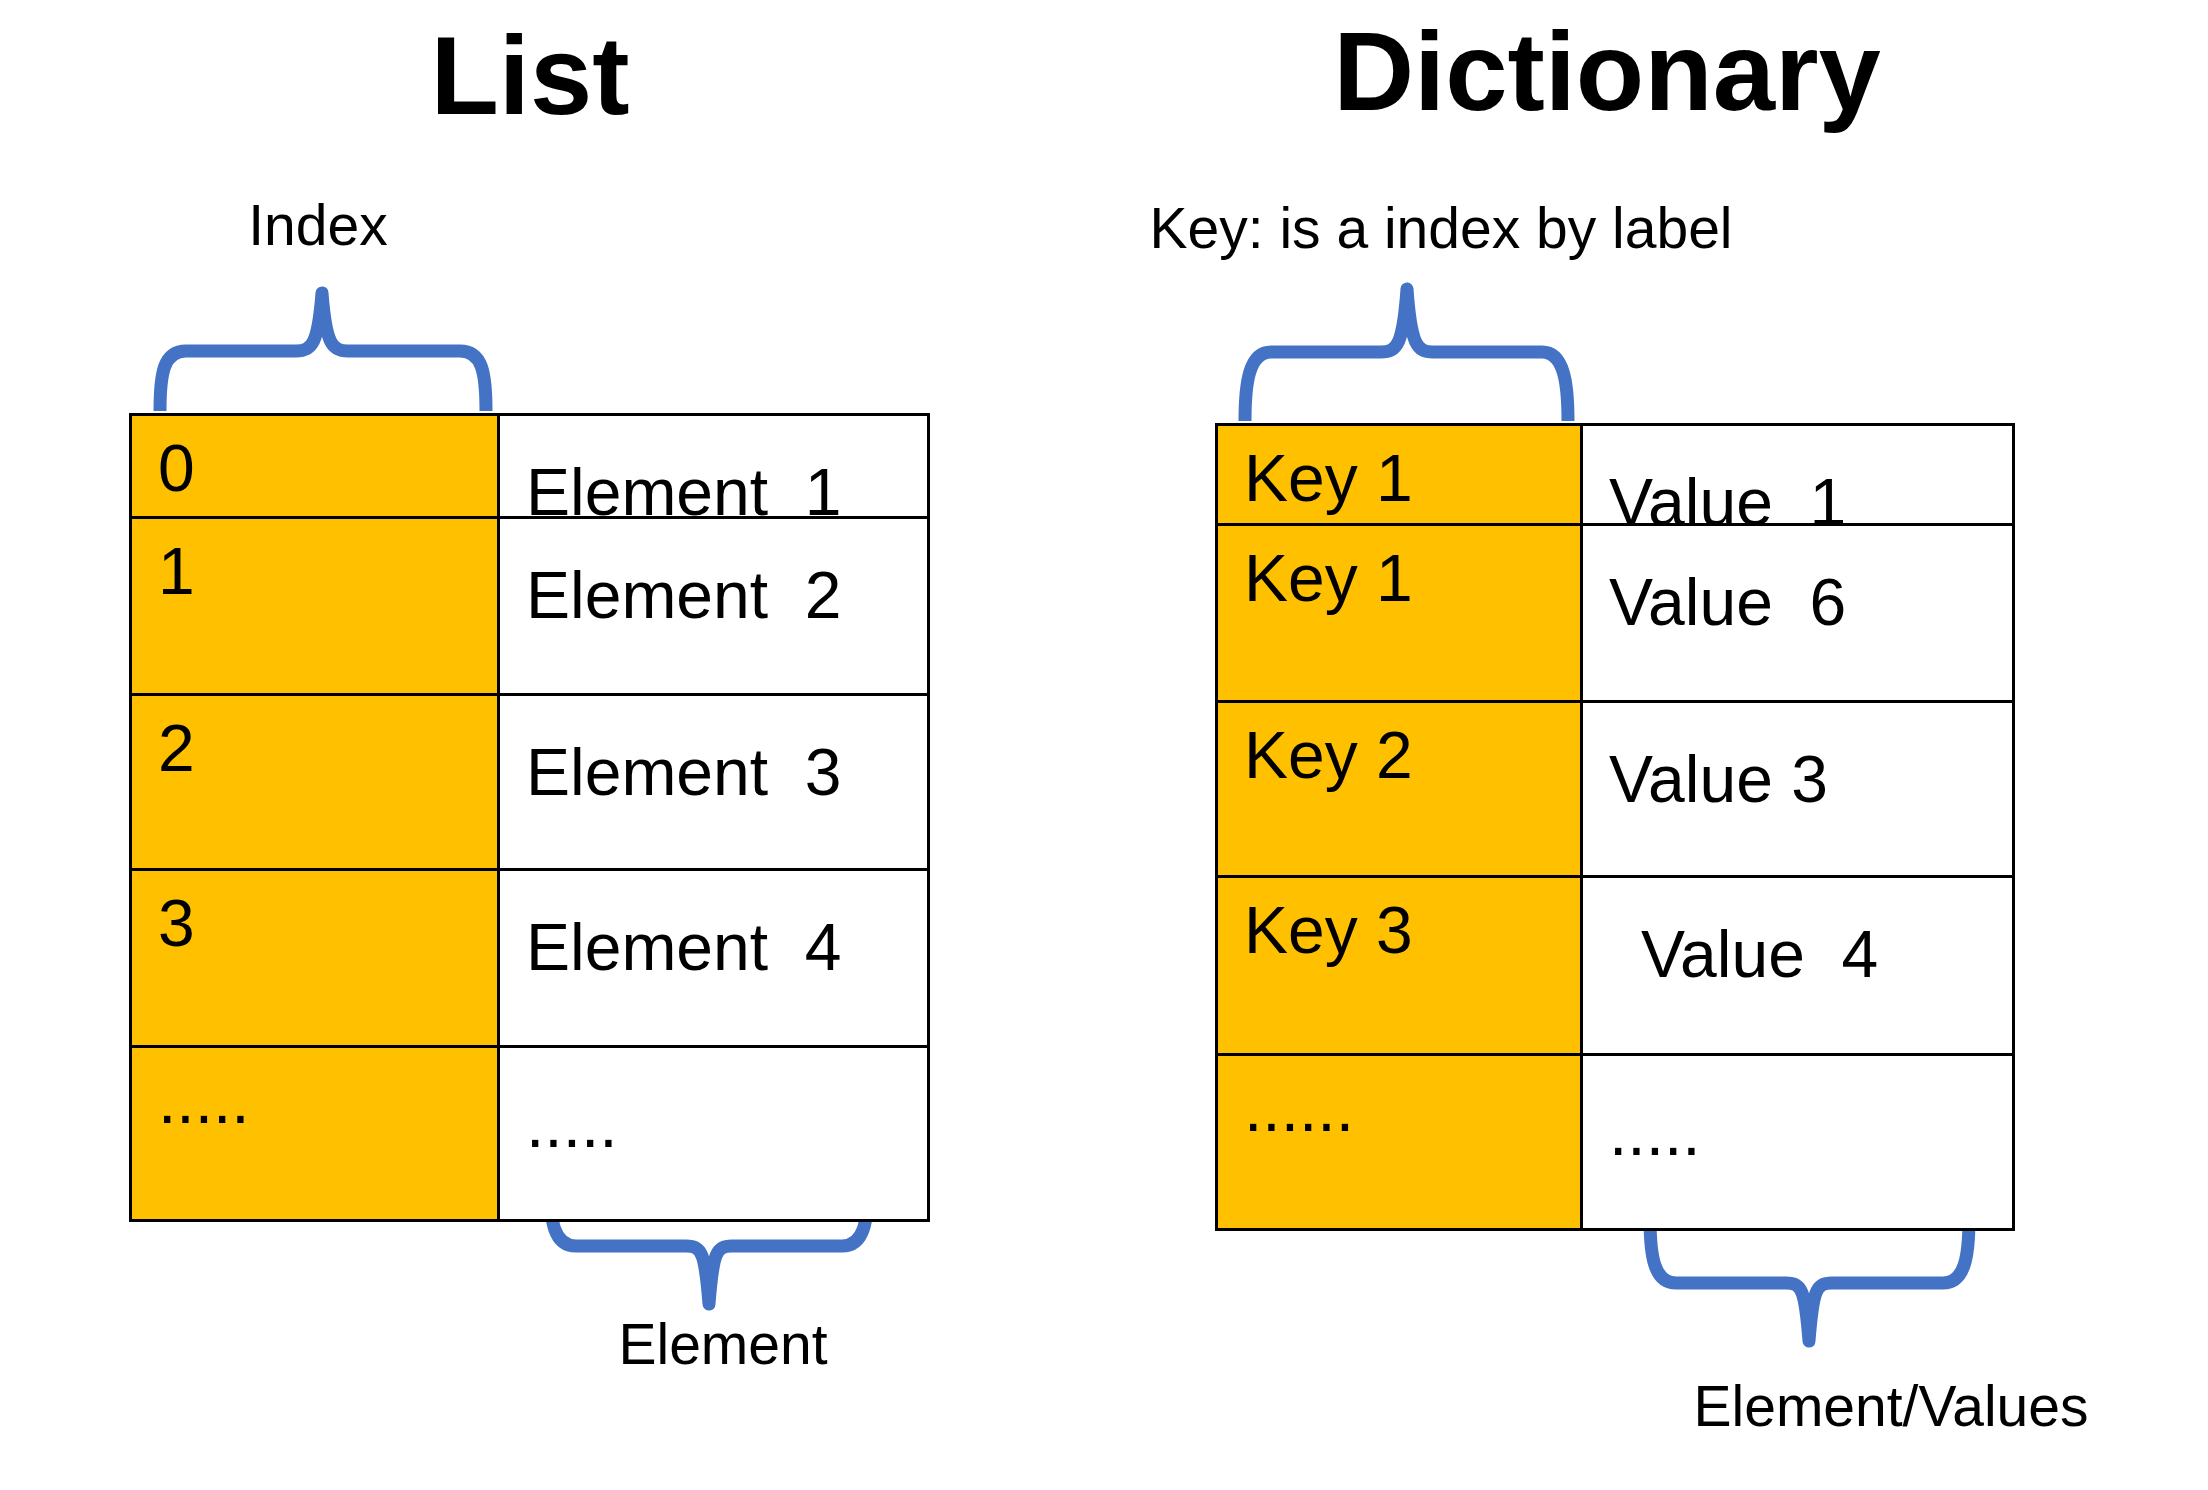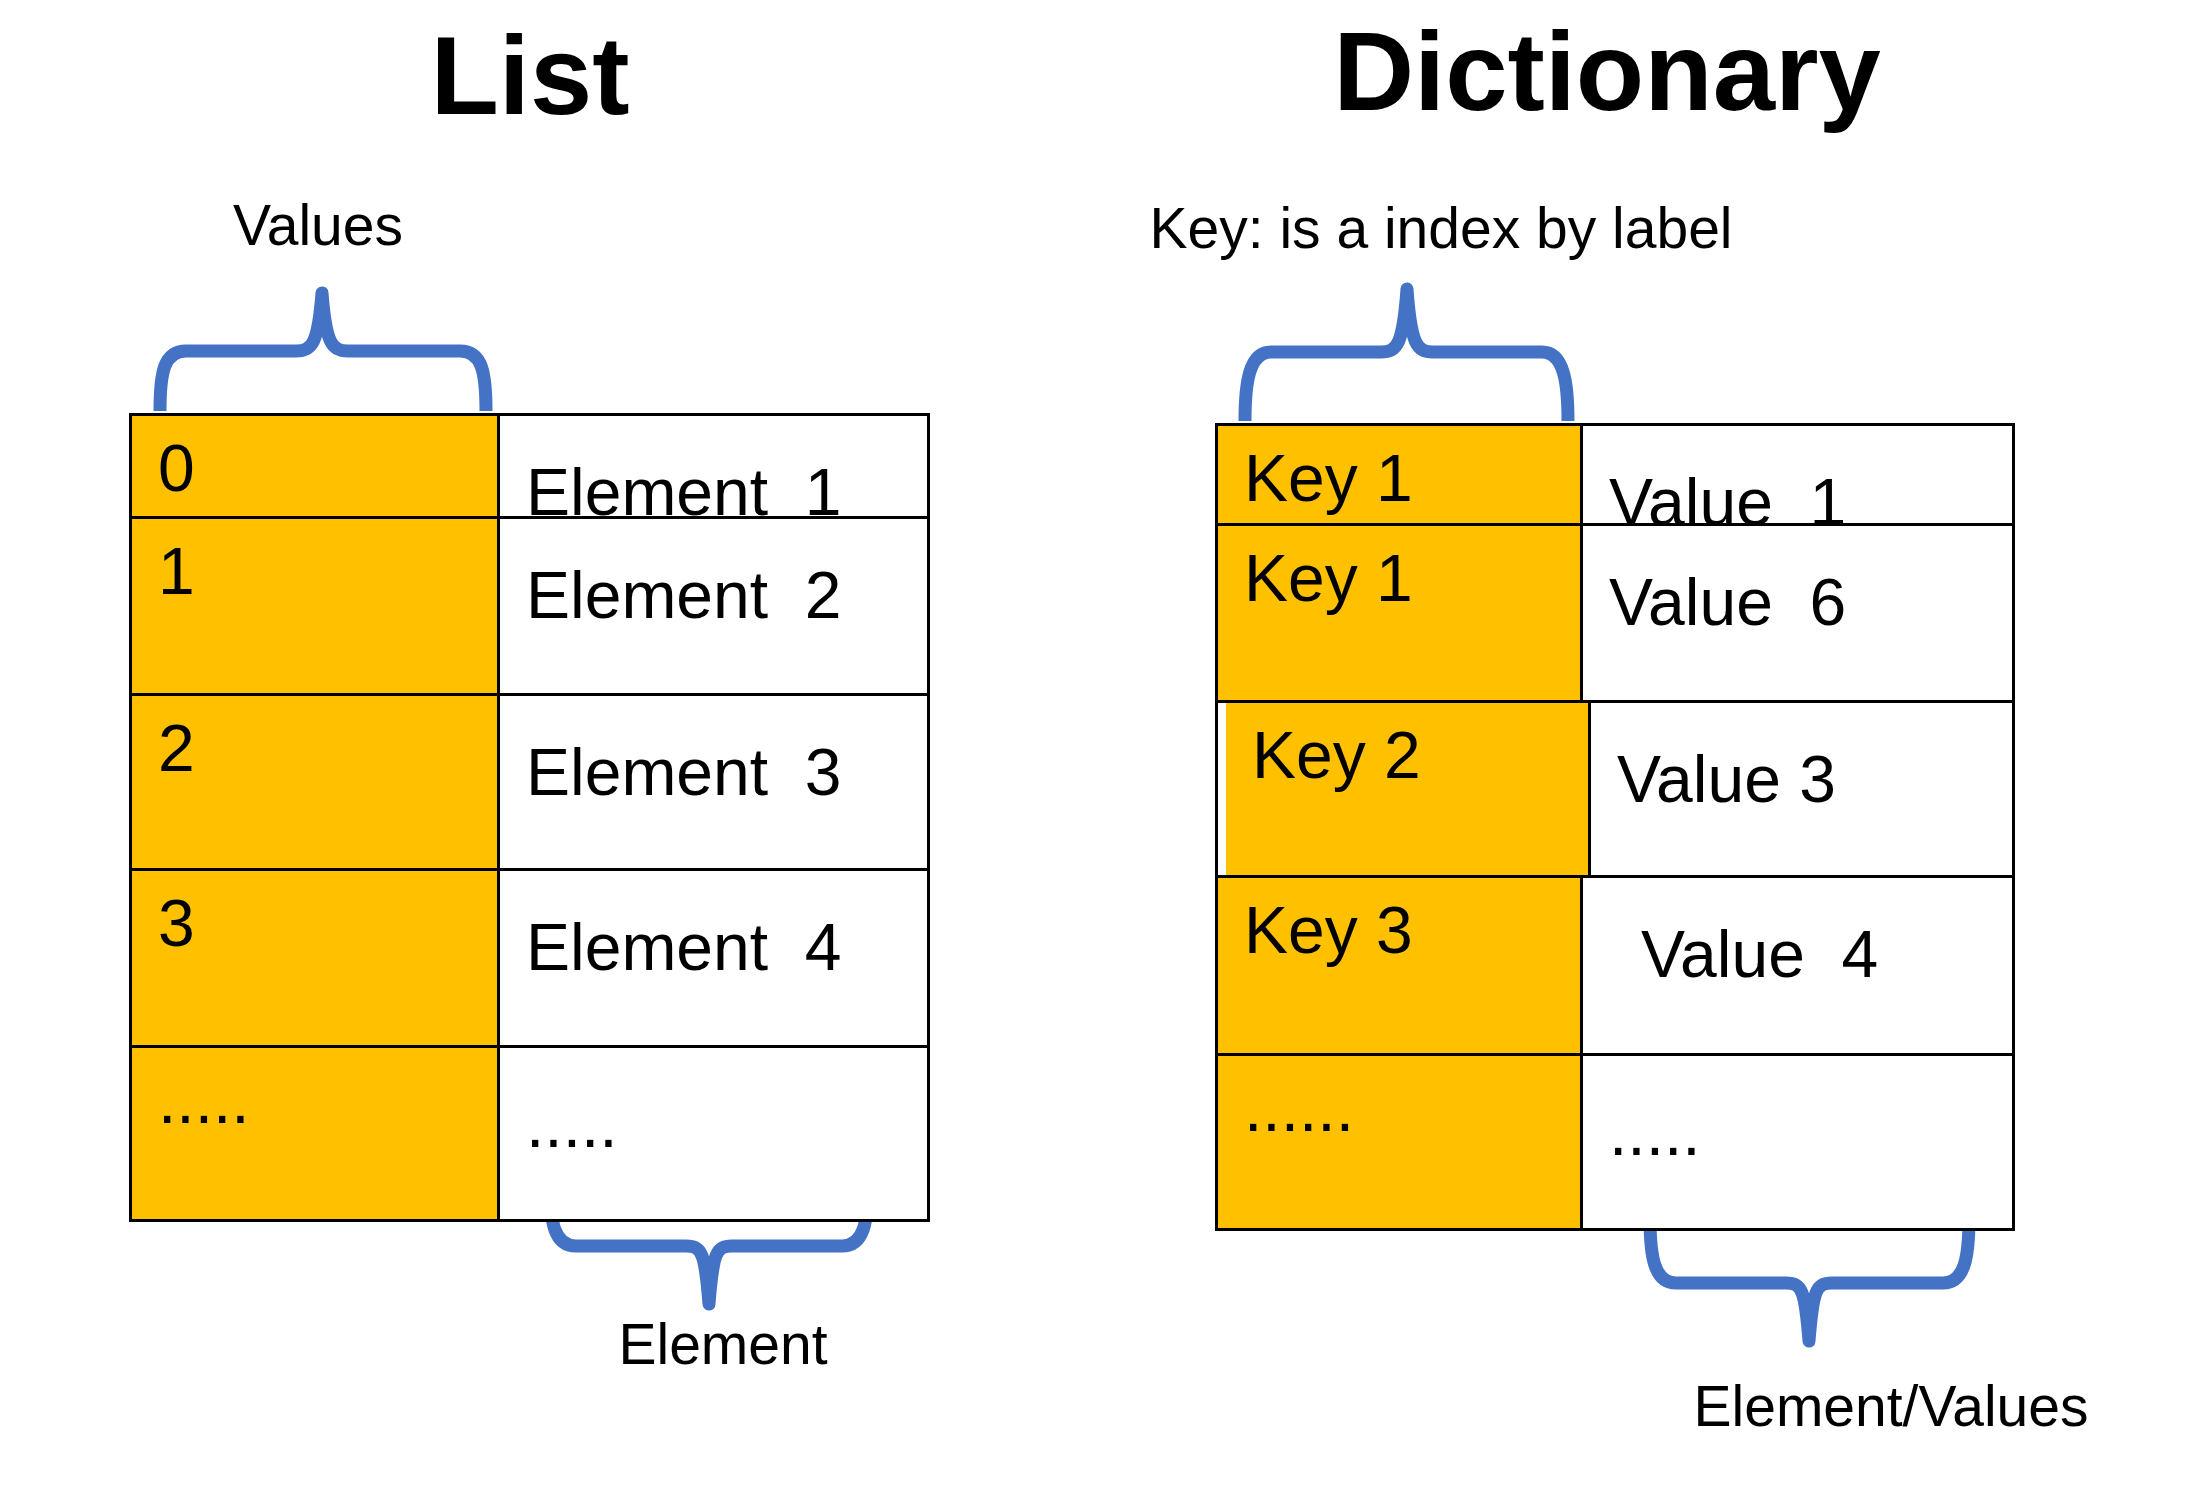--- a/index.html
+++ b/index.html
@@ -33,21 +33,21 @@
   .trow{
     display:flex;box-sizing:border-box;border-bottom:3px solid #000;flex:0 0 auto;
   }
   .trow:last-child{border-bottom:none;flex:1 1 auto;}
   #list-table .trow:nth-child(1){height:103px;}
   #list-table .trow:nth-child(2){height:177px;}
   #list-table .trow:nth-child(3){height:175px;}
   #list-table .trow:nth-child(4){height:177px;}
   #dict-table .trow:nth-child(1){height:100px;}
   #dict-table .trow:nth-child(2){height:177px;}
-  #dict-table .trow:nth-child(3){height:175px;padding-left:8px;}
+  #dict-table .trow:nth-child(3){height:175px;}
   #dict-table .trow:nth-child(4){height:178px;gap:32px;}
   .cell{
     box-sizing:border-box;padding:18px 0 0 26px;
     font-size:66px;line-height:1.05;white-space:pre;overflow:hidden;
   }
   .cell-key{
     width:368px;flex:0 0 auto;
     background:var(--hl,#FFC000);
     border-right:3px solid #000;
   }
@@ -56,21 +56,21 @@
 
   #brace-layer{position:absolute;left:0;top:0;pointer-events:none;}
   .brace{fill:none;stroke:var(--brace,#4472C4);stroke-width:13;stroke-linejoin:round;stroke-linecap:butt;}
 </style>
 </head>
 <body style="--hl: #FFC000; --brace: #4472C4;">
 
 <div class="title" id="list-title">List</div>
 <div class="title" id="dict-title">Dictionary</div>
 
-<div class="small-label" id="index-label">Values</div>
+<div class="small-label" id="index-label">Index</div>
 <div class="small-label" id="key-label">Key: is a index by label</div>
 <div class="small-label" id="element-label">Element</div>
 <div class="small-label" id="element-values-label">Element/Values</div>
 
 <svg id="brace-layer" width="2208" height="1490" viewBox="0 0 2208 1490">
   <path class="brace" d="M 160 411 C 160 372 164 351 186 351 L 296 351 C 312 351 318 344 322 293 C 326 344 332 351 348 351 L 460 351 C 482 351 486 372 486 411"></path>
   <path class="brace" d="M 1245 421 C 1245 383 1249 352 1271 352 L 1381 352 C 1397 352 1403 345 1407 289 C 1411 345 1417 352 1433 352 L 1542 352 C 1564 352 1568 383 1568 421"></path>
   <path class="brace" d="M 550 1184 C 550 1222 554 1246 576 1246 L 686 1246 C 702 1246 705 1253 709 1304 C 713 1253 716 1246 732 1246 L 842 1246 C 864 1246 868 1222 868 1184"></path>
   <path class="brace" d="M 1650 1218 C 1650 1256 1654 1283 1676 1283 L 1786 1283 C 1802 1283 1805 1290 1809 1341 C 1813 1290 1816 1283 1832 1283 L 1943 1283 C 1965 1283 1969 1256 1969 1218"></path>
 </svg>

